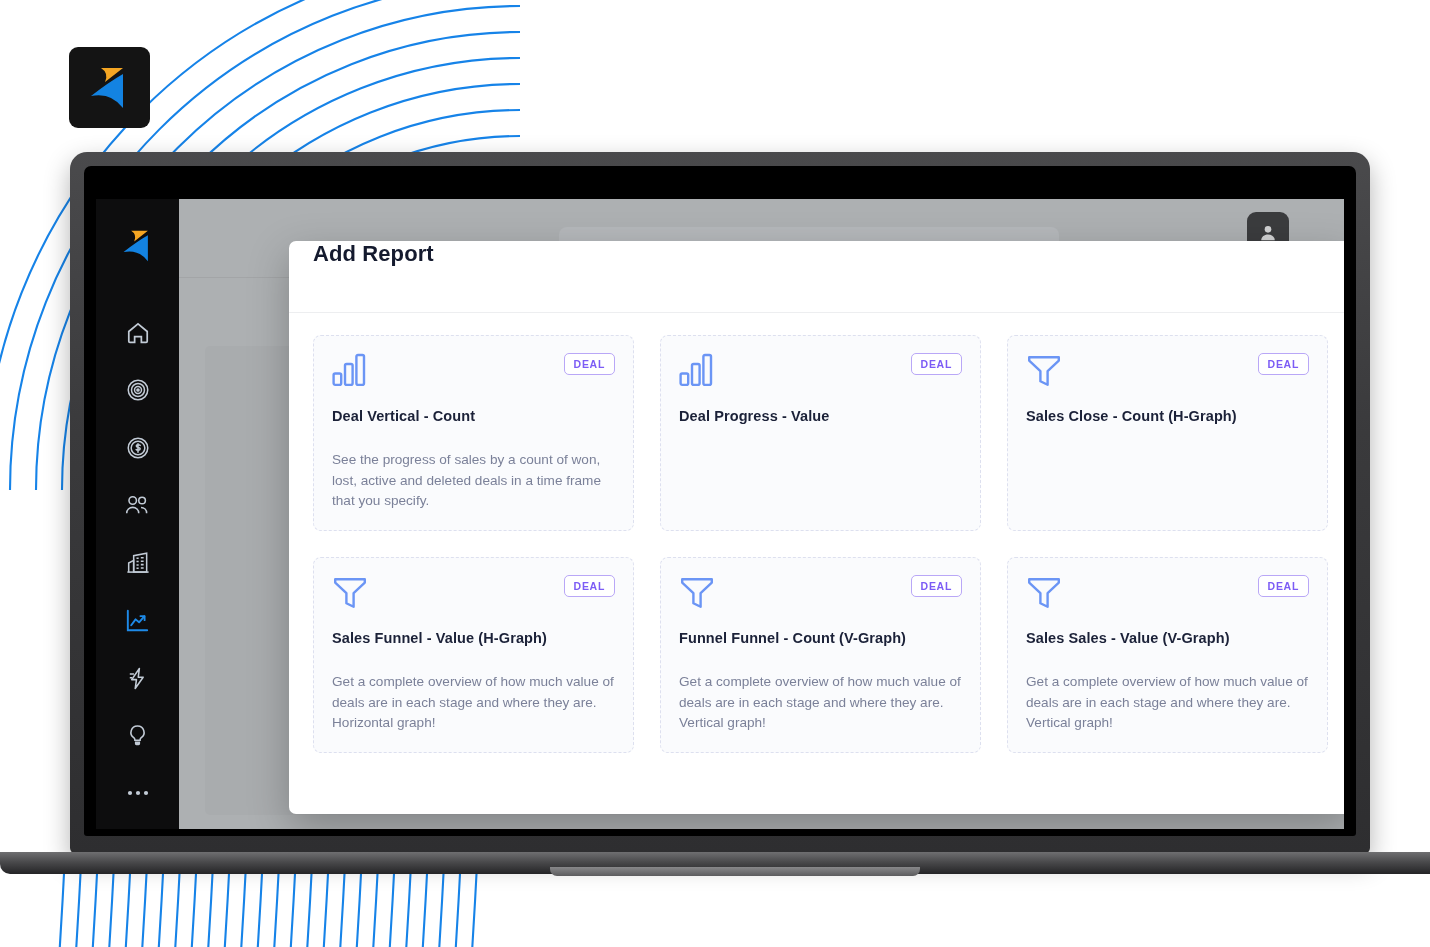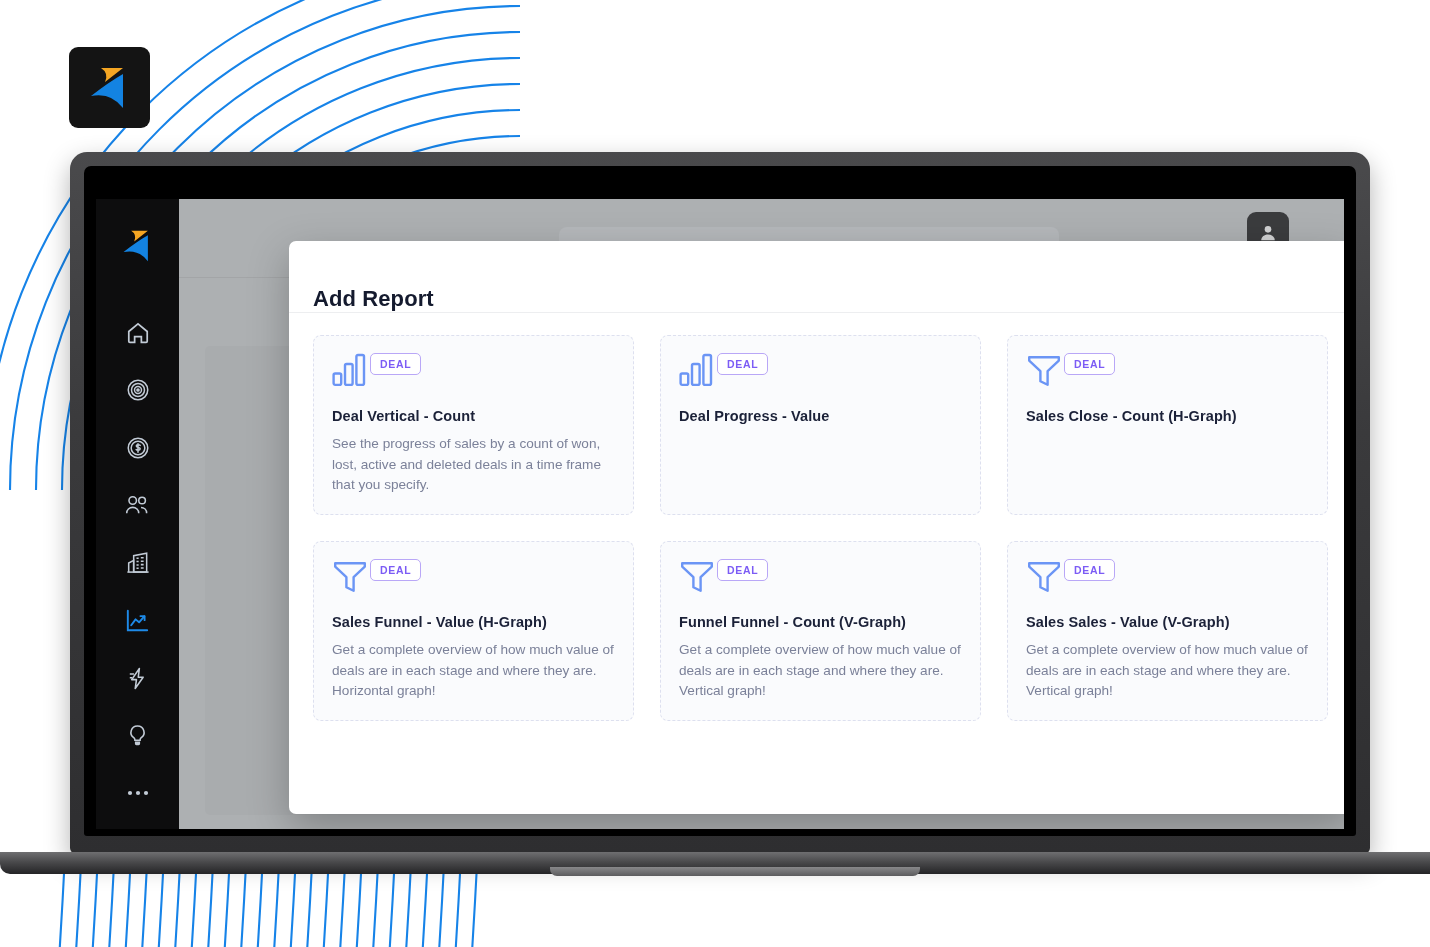--- a/index.html
+++ b/index.html
@@ -56,34 +56,34 @@
     background:#9b9da0; border-radius:3px; }
 
   
   .backdrop{ position:absolute; inset:0; background:rgba(120,122,125,.34); }
   .ghost-card{ position:absolute; left:380px; top:28px; width:500px; height:26px;
     background:#b5b8bb; border-radius:8px 8px 0 0; }
 
   .modal{ position:absolute; left:110px; top:42px; width:1063px; height:573px;
     background:#fff; border-radius:7px; box-shadow:0 14px 40px rgba(0,0,0,.25);
     display:flex; flex-direction:column; overflow:hidden; }
-  .modal-head{ height:72px; flex:0 0 72px; display:flex; align-items:flex-end;
+  .modal-head{ height:72px; flex:0 0 72px; display:flex; align-items:flex-start;
     padding:0 24px; border-bottom:1px solid #edeef0; }
   .modal-title{ font-size:22px; font-weight:700; color:#141a2e; letter-spacing:.1px; }
   .modal-body{ flex:1 1 auto; padding:22px 24px 0 24px; overflow:hidden; position:relative; }
   .grid{ display:grid; grid-template-columns:repeat(3,1fr); gap:26px 26px; }
 
   .card{ background:#fafbfd; border:1px dashed #dde0ef; border-radius:8px;
     padding:17px 18px 18px 18px; position:relative; cursor:pointer; min-height:175px; }
-  .card-top{ display:flex; align-items:flex-start; }
+  .card-top{ display:flex; align-items:flex-start; justify-content:space-between; }
   .card-icon{ width:38px; height:38px; display:flex; align-items:flex-start; }
   .badge{ border:1px solid #b9a7f7; color:#7c5cf5; font-size:10.5px; font-weight:700;
     letter-spacing:.7px; border-radius:5px; padding:4px 9px; background:#fff; }
   .card-title{ margin-top:17px; font-size:14.5px; font-weight:700; color:#1b2138; letter-spacing:.1px; }
-  .card-desc{ margin-top:10px; font-size:13.6px; line-height:1.52; color:#7b8199; }
+  .card-desc{ margin-top:26px; font-size:13.6px; line-height:1.52; color:#7b8199; }
 
   .modal-foot{ flex:0 0 76px; border-top:1px solid #ebecef; display:flex;
     align-items:center; justify-content:flex-end; gap:11px; padding:0 24px; }
   .btn{ border:none; border-radius:5px; font-size:14.5px; cursor:pointer; font-weight:500; }
   .btn-close{ background:#e9ebef; color:#4b5165; padding:10px 22px; }
   .btn-next{ background:#1790ef; color:#fff; padding:10px 26px; font-weight:600; }
 </style>
 </head>
 <body>
 

